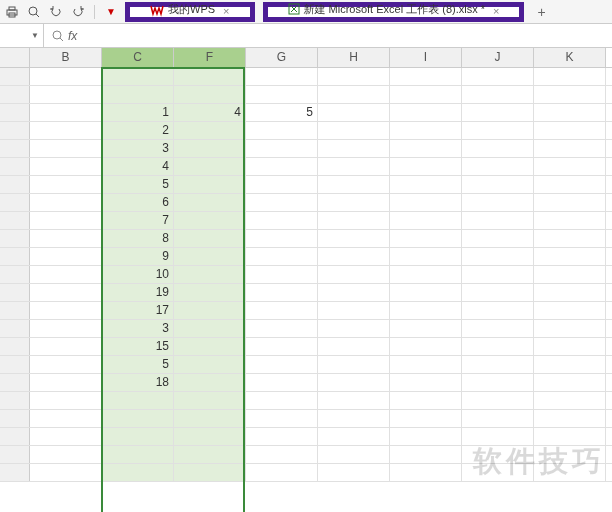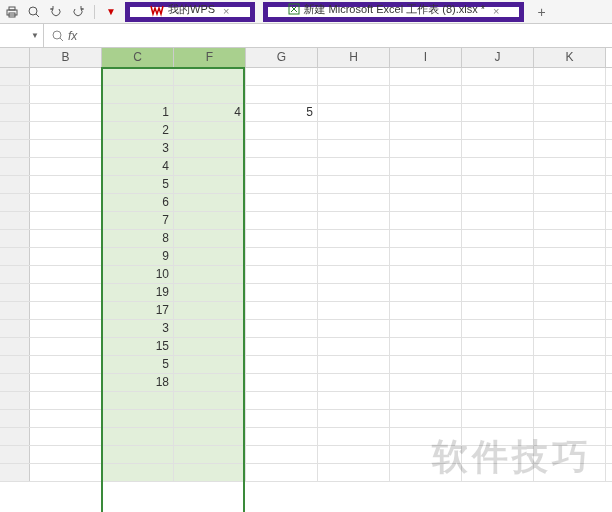--- a/index.html
+++ b/index.html
@@ -26,21 +26,21 @@
   .col-h.sel { background: #a9d08e; }
   
   .rows { }
   .row { display: flex; height: 18px; border-bottom: 1px solid #e0e0e0; }
   .row-h { width: 30px; text-align: center; line-height: 17px; font-size: 11px; border-right: 1px solid #ccc; background: #f0f0f0; color: #555; }
   .cell { width: 72px; border-right: 1px solid #e0e0e0; line-height: 17px; padding-right: 4px; text-align: right; font-family: Arial; font-size: 12px; }
   .cell.selcol { background: #e2efda; }
   
   .sel-outline { position: absolute; border: 2px solid #3a8a3a; pointer-events: none; }
   
-  .watermark { position: absolute; right: 20px; bottom: 30px; font-size: 36px; color: rgba(0,0,0,0.15); font-weight: bold; letter-spacing: 4px; pointer-events: none; }
+  .watermark { position: absolute; right: 7px; bottom: 30px; font-size: 29px; color: rgba(0,0,0,0.15); font-weight: bold; letter-spacing: 4px; pointer-events: none; }
 </style>
 </head>
 <body>
 
 <div class="toolbar">
   <span class="tb-icon">
       <svg width="14" height="14" viewBox="0 0 14 14">
         <rect x="2" y="5" width="10" height="5" fill="none" stroke="#555"></rect>
         <rect x="4" y="2" width="6" height="3" fill="none" stroke="#555"></rect>
         <rect x="4" y="8" width="6" height="4" fill="none" stroke="#555"></rect>

